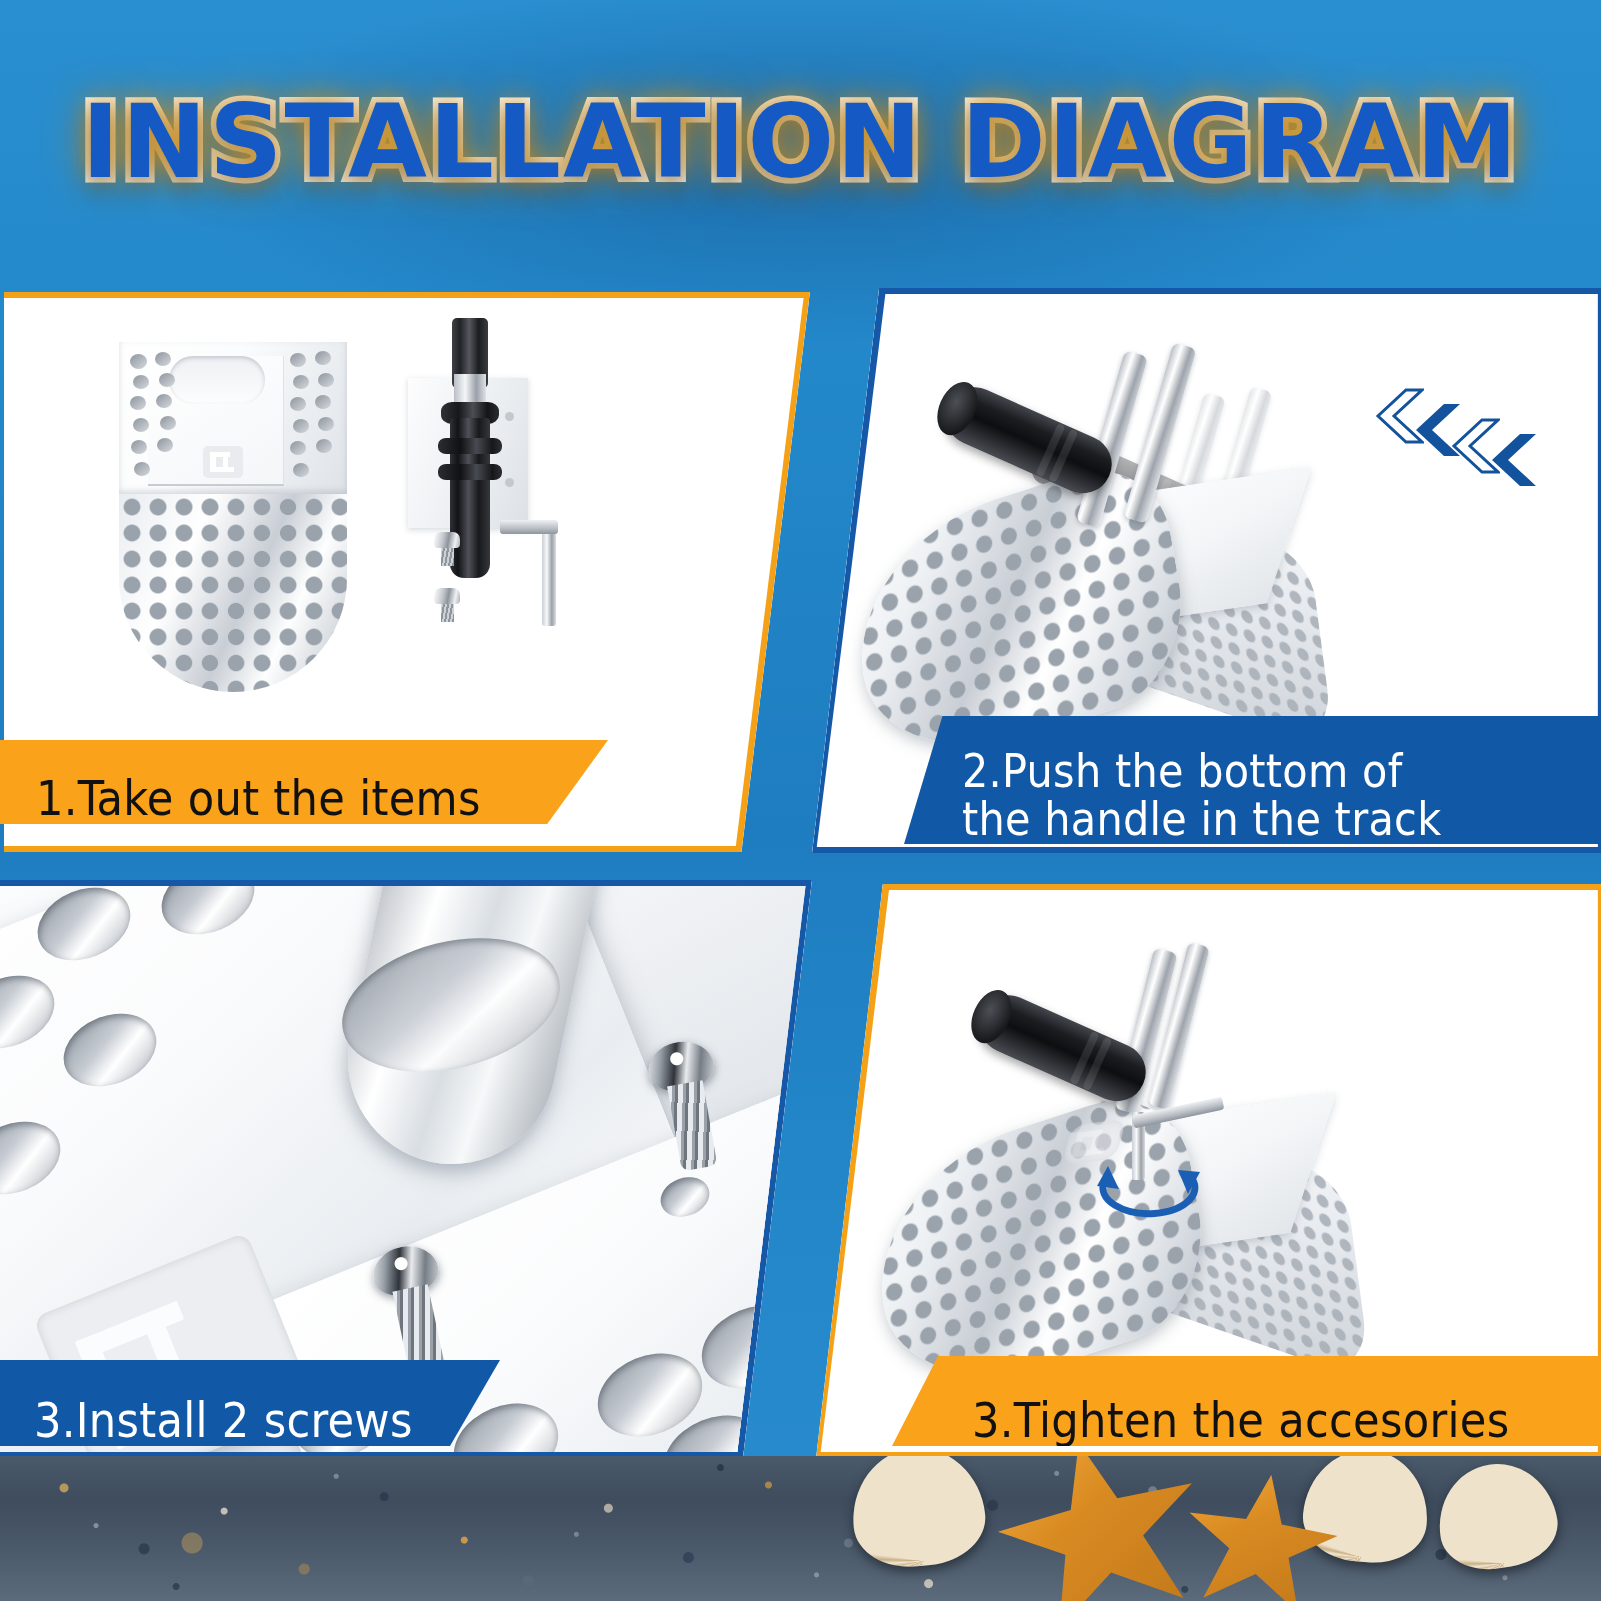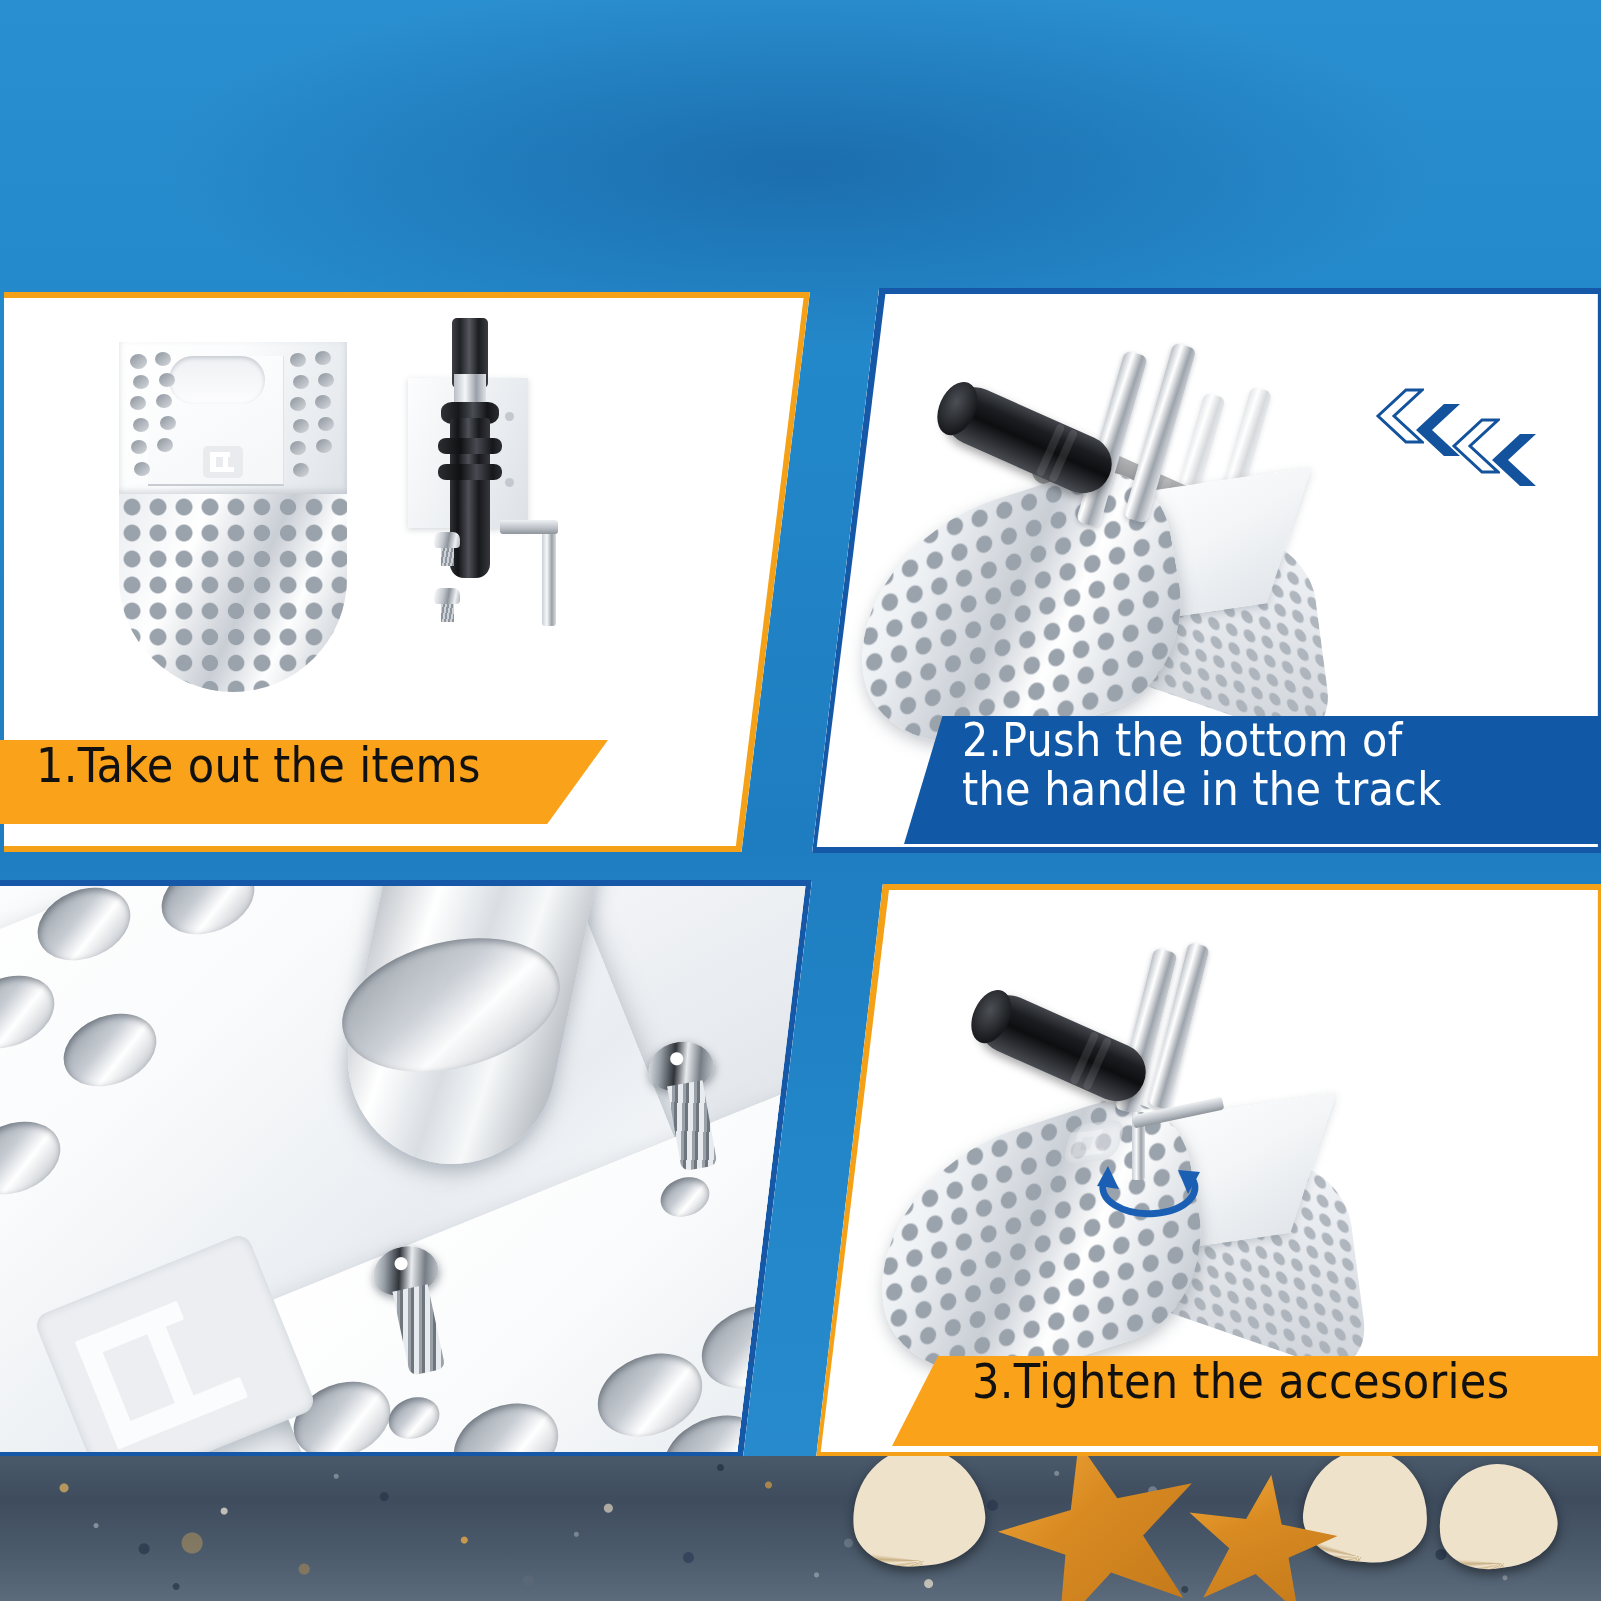--- a/index.html
+++ b/index.html
@@ -128,21 +128,21 @@
       background:#fff;clip-path:polygon(0 0,99.2% 0,90.8% 100%,0 100%);z-index:1;overflow:hidden;}
 
   .p4{left:816px;top:884px;width:785px;height:574px;
       clip-path:polygon(8.5% 0,100% 0,100% 100%,0 100%);}
   .p4::before{content:"";position:absolute;inset:0;background:#f5a117;
       clip-path:polygon(8.5% 0,100% 0,100% 100%,0 100%);z-index:0;}
   .p4 .face{position:absolute;left:0;top:6px;width:100%;height:calc(100% - 12px);
       background:#fff;clip-path:polygon(9.3% 0,99.6% 0,99.6% 100%,0.6% 100%);z-index:1;overflow:hidden;}
 
   
-  .banner{position:absolute;z-index:6;display:flex;align-items:flex-start;}
+  .banner{position:absolute;z-index:6;display:flex;align-items:flex-end;}
   .banner .txt{
     font-family:"DejaVu Sans Condensed","Liberation Sans",sans-serif;
     font-size:46px;font-weight:400;line-height:1.06;white-space:pre-line;
     letter-spacing:.3px;
   }
   .b1{left:0px;top:740px;width:608px;height:84px;background:#f9a21a;
       clip-path:polygon(0 0,100% 0,90% 100%,0 100%);}
   .b1 .txt{color:#111;padding-left:36px;font-size:48px;}
   .b2{left:904px;top:716px;width:699px;height:128px;background:#1158a6;
       clip-path:polygon(5.5% 0,100% 0,100% 100%,0 100%);}
@@ -314,20 +314,23 @@
   .cu-logo{position:absolute;border-radius:14px;background:#eceef1;box-shadow:inset 0 0 8px rgba(160,170,180,.45);}
   .cu-logo i{position:absolute;background:#fbfcfd;border-radius:2px;}
 </style>
 </head>
 <body>
 
 <div class="stage">
 
   <div class="bg-blue"></div>
 
+  <div class="title-wrap">
+    <span class="title">INSTALLATION DIAGRAM</span>
+  </div>
 
   <div class="panel p1">
     <div class="face">
 
       <div class="scoop1">
         <div class="plate"></div>
         <div class="subplate"></div>
         <div class="slot"></div>
         <div class="logo">
           <i style="left:7px;top:6px;width:6px;height:20px;"></i>
@@ -502,20 +505,23 @@
         <div class="cu-screw" style="left:644px;top:162px;transform:rotate(-10deg);">
           <div class="h" style="left:0;top:0;"></div>
           <div class="s" style="left:16px;top:42px;"></div>
         </div>
         <div class="cu-hole" style="left:660px;top:292px;width:50px;height:38px;transform:rotate(-20deg);"></div>
 
       </div>
     </div>
   </div>
 
+  <div class="banner b3">
+    <span class="txt">3.Install 2 screws</span>
+  </div>
 
   <div class="panel p4">
     <div class="face">
 
       <div class="isoScoop" style="left:58px;top:128px;width:520px;height:420px;">
         <div class="side" style="left:234px;top:126px;width:252px;height:190px;transform:skewY(26deg) rotate(-8deg);border-radius:10px 40px 60px 10px;">
           <div class="perf-sm" style="position:absolute;inset:0;opacity:.85;"></div>
         </div>
         <div class="topplate" style="left:196px;top:92px;width:236px;height:142px;transform:skewX(-26deg) rotate(-9deg);"></div>
         <div class="face1" style="left:0;top:110px;">

